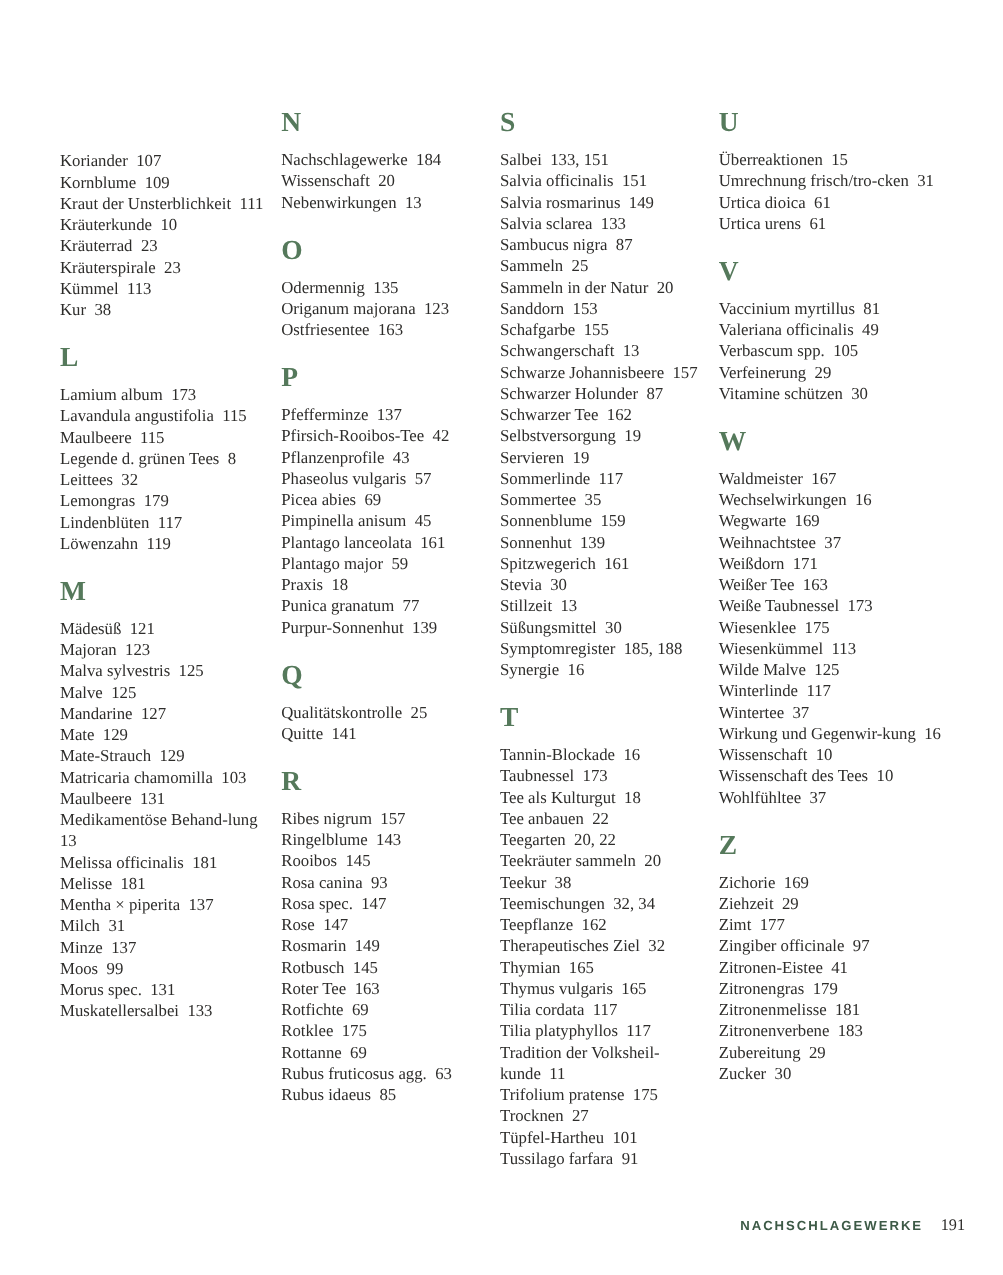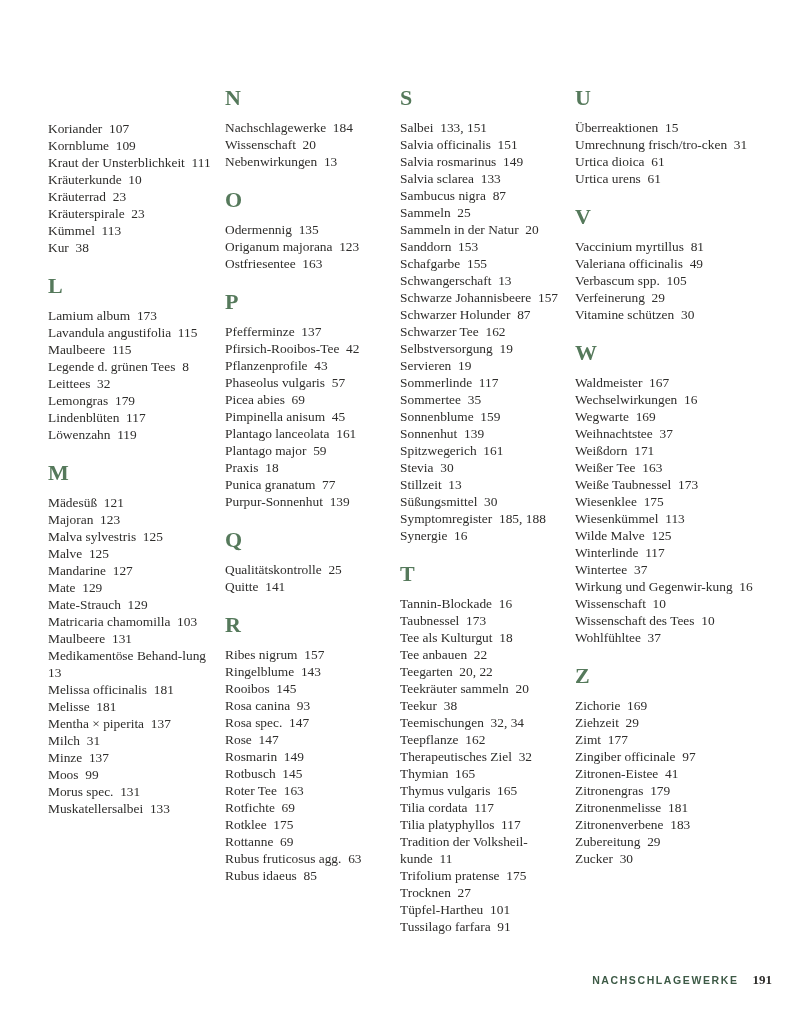--- a/index.html
+++ b/index.html
@@ -48,21 +48,20 @@
   .footer-label {
     font-family: "Liberation Sans", sans-serif;
     font-size: 10.5px;
     font-weight: 700;
     letter-spacing: 1.6px;
     color: #3d5a46;
   }
   .footer-page {
     font-size: 13px;
     color: var(--ink);
-    font-weight: bold;
   }
 </style>
 </head>
 <body>
 
 <div class="page">
   <div class="columns" id="columns">
       <div class="column continued">
         <div class="entry"><span class="term">Koriander</span> <span class="pages">107</span></div>
         <div class="entry"><span class="term">Kornblume</span> <span class="pages">109</span></div>

